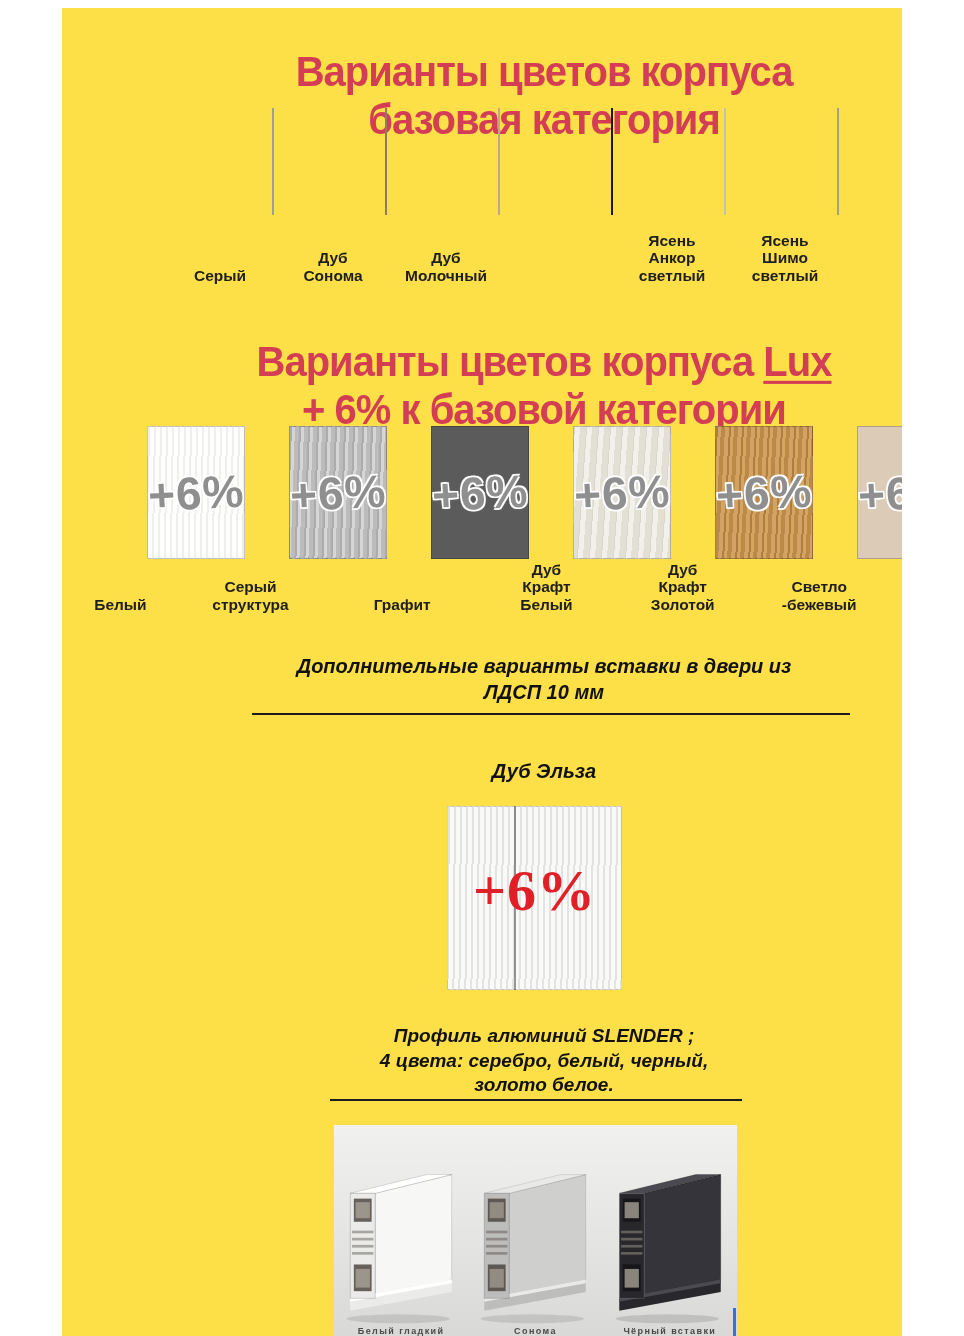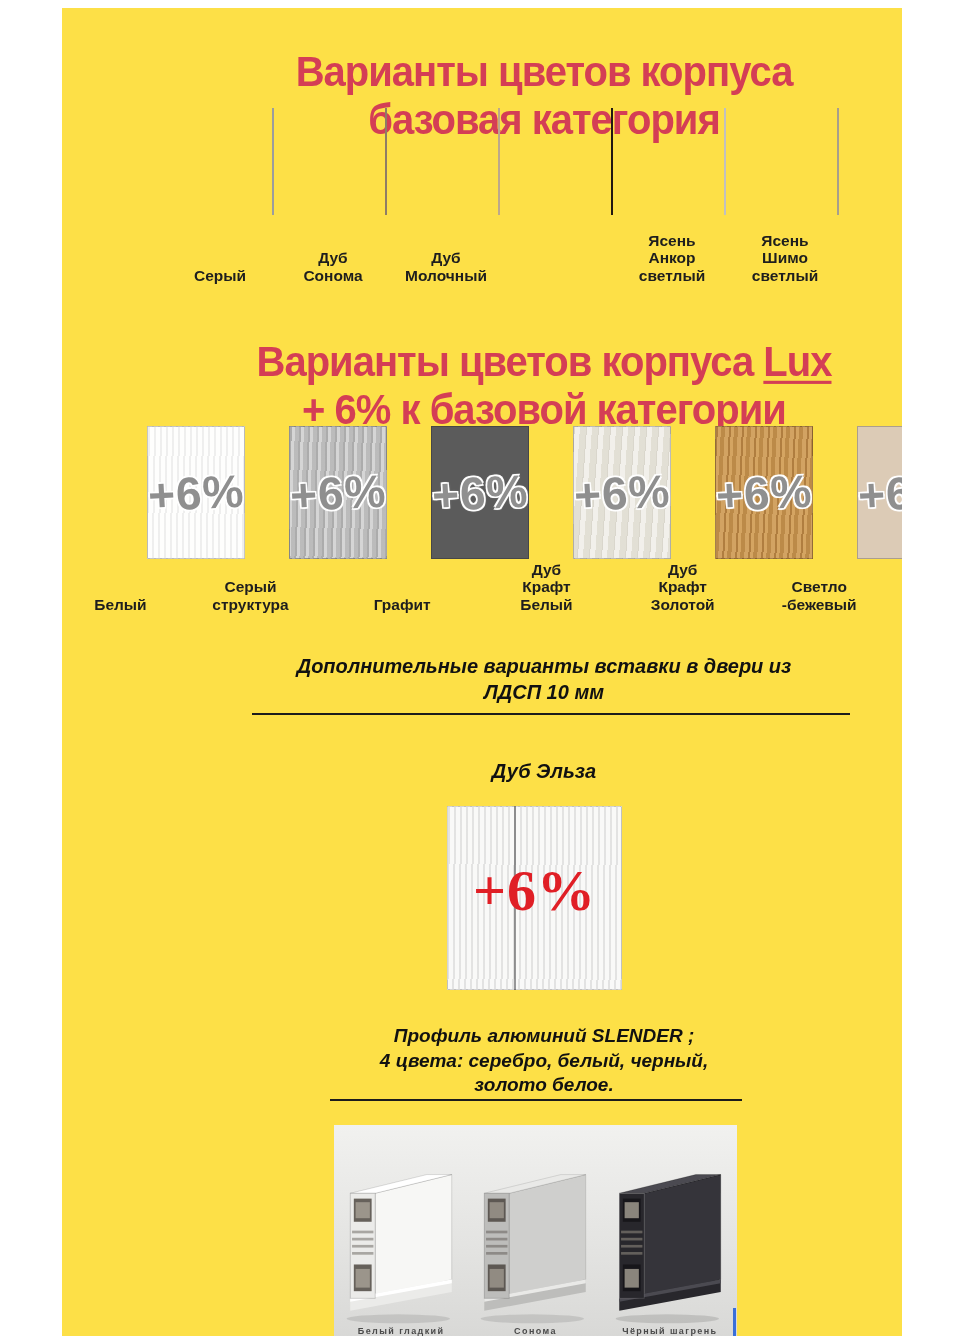--- a/index.html
+++ b/index.html
@@ -238,18 +238,18 @@
       <rect x="12" y="94" width="24" height="3" opacity="0.6" fill="#8a857c"></rect>
       <rect x="12" y="102" width="24" height="3" opacity="0.6" fill="#8a857c"></rect>
       <rect x="12" y="110" width="24" height="3" opacity="0.6" fill="#8a857c"></rect>
       <rect x="12" y="118" width="24" height="3" opacity="0.6" fill="#8a857c"></rect>
       <rect x="14" y="132" width="20" height="30" fill="#17161a"></rect>
       <rect x="16" y="137" width="16" height="21" fill="#8a857c"></rect>
     </svg>
     <div id="photo-labels">
       <div class="photo-label">Белый гладкий</div>
       <div class="photo-label">Сонома</div>
-      <div class="photo-label">Чёрный шагрень</div>
+      <div class="photo-label">Чёрный вставки</div>
     </div>
   </div>
   <div id="blue-tick" style="background-color: rgb(58, 111, 216);"></div>
 
 </div>
 
 </body></html>

